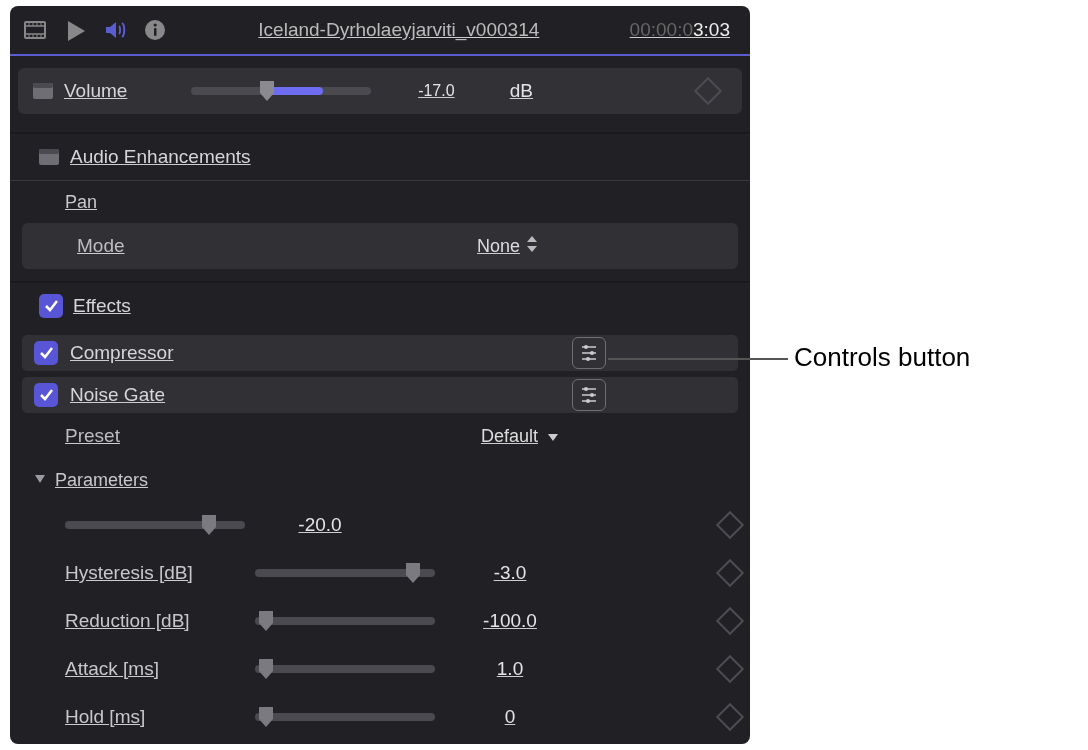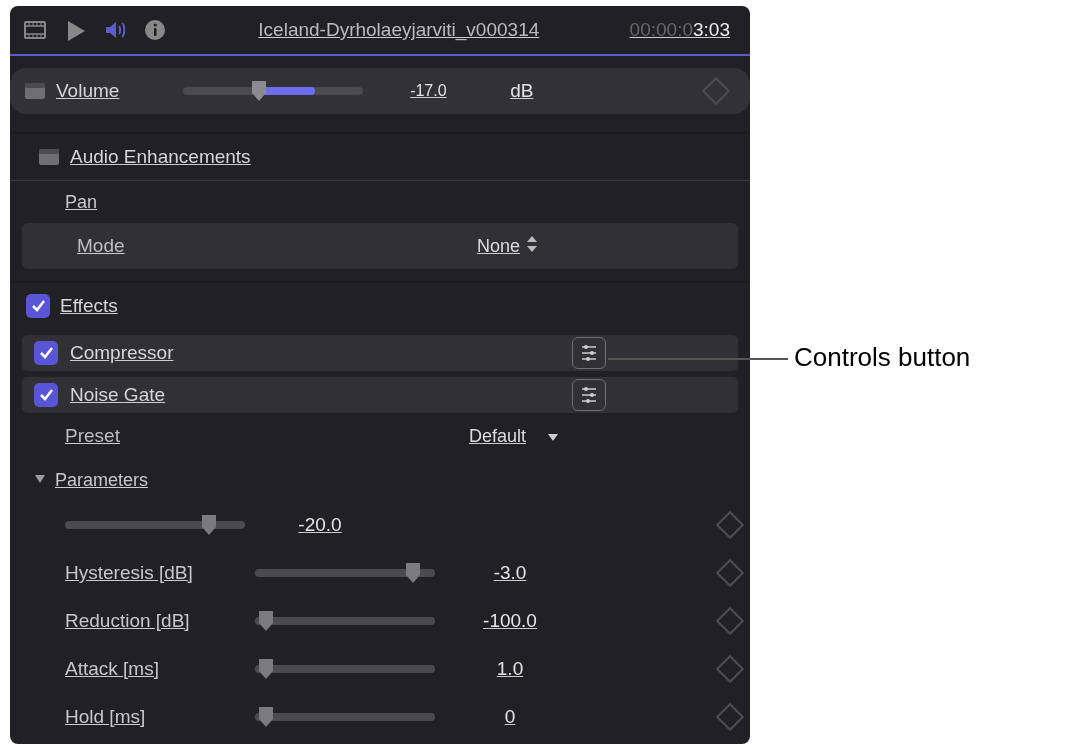--- a/index.html
+++ b/index.html
@@ -75,21 +75,21 @@
     border-radius:4px 0 0 4px;
   }
   .slider .thumb {
     position:absolute; top:50%;
     width:18px; height:22px;
     transform:translate(-50%,-50%);
   }
   .slider .thumb svg { width:18px; height:22px; }
 
   .val { color:#e4e4e6; font-size:16px; width:110px; text-align:center; }
-  .unit { color:#e4e4e6; font-size:19px; width:40px; text-align:right; }
+  .unit { color:#e4e4e6; font-size:19px; width:40px; text-align:center; }
   .keyfr {
     width:20px; height:20px;
     transform:rotate(45deg);
     border:2px solid #4c4c52;
     margin-left:auto;
     margin-right:10px;
   }
 
   .pan-head { height:42px; padding-left:55px; display:flex; align-items:center; color:#c8c8cc; }
   .mode-row {
@@ -119,21 +119,21 @@
     margin-left:auto;
     margin-right:120px;
   }
   .ctrls-btn svg { width:20px; height:18px; }
 
   .preset-row {
     display:flex; align-items:center;
     height:46px;
     padding-left:55px;
   }
-  .preset-val { margin-left:auto; margin-right:190px; display:flex; align-items:center; gap:20px; color:#ddd; }
+  .preset-val { margin-left:auto; margin-right:190px; display:flex; align-items:center; gap:8px; color:#ddd; }
 
   .params-head {
     display:flex; align-items:center; height:42px;
     padding-left:23px; gap:8px;
     color:#c8c8cc;
   }
   .tri svg { width:14px; height:14px; }
 
   .param-row {
     display:flex; align-items:center;
@@ -199,21 +199,21 @@
           </svg>
       </span>
     </div>
     <div class="clip-name">Iceland-Dyrholaeyjarviti_v000314</div>
     <div class="timecode">
       <span>00:00:0</span><span class="b">3:03</span>
     </div>
   </div>
 
   <div style="height:12px"></div>
-  <div class="row lighter" style="margin:0 0;border-radius:16px">
+  <div class="row lighter" style="margin:0 8px;border-radius:6px">
     <span class="panel-icn">
       <svg viewBox="0 0 22 18">
           <rect x="1" y="1" width="20" height="16" rx="2" fill="#6e6e74"></rect>
           <rect x="1" y="1" width="20" height="5" rx="2" fill="#4a4a50"></rect>
         </svg>
     </span>
     <span class="label">Volume</span>
     <div class="slider" style="width:180px;margin-left:54px">
       <div class="fill" id="volfill" style="left: 42%; width: 31%; border-radius: 0px 4px 4px 0px;"></div>
       <div class="thumb" id="volthumb" style="left: 42%;">
@@ -252,21 +252,21 @@
         <svg viewBox="0 0 12 16">
             <polygon points="6,0 11,6 1,6" fill="#bbb"></polygon>
             <polygon points="6,16 11,10 1,10" fill="#bbb"></polygon>
           </svg>
       </span>
     </div>
   </div>
 
   <div class="thin-div"></div>
 
-  <div class="row" style="padding-left:16px">
+  <div class="row" style="padding-left:29px">
     <div class="chk on">
       <svg viewBox="0 0 16 16">
           <polyline points="3,8 7,12 14,3" fill="none" stroke="#fff" stroke-width="2.5"></polyline>
         </svg>
     </div>
     <span class="label">Effects</span>
   </div>
 
   <div class="effect-row">
     <div class="chk on">

